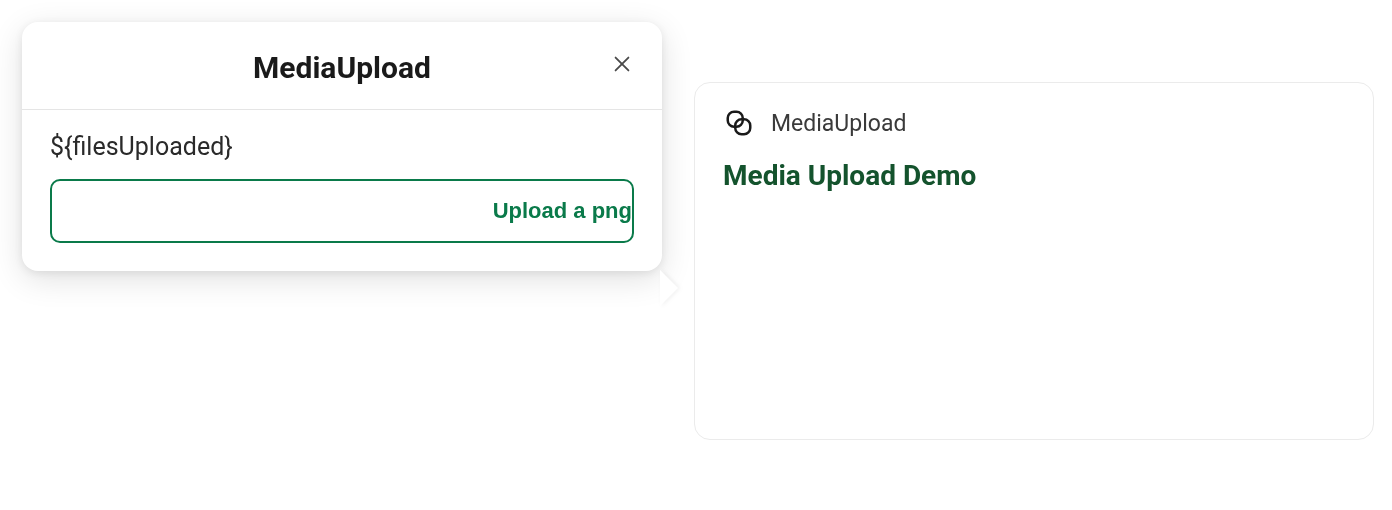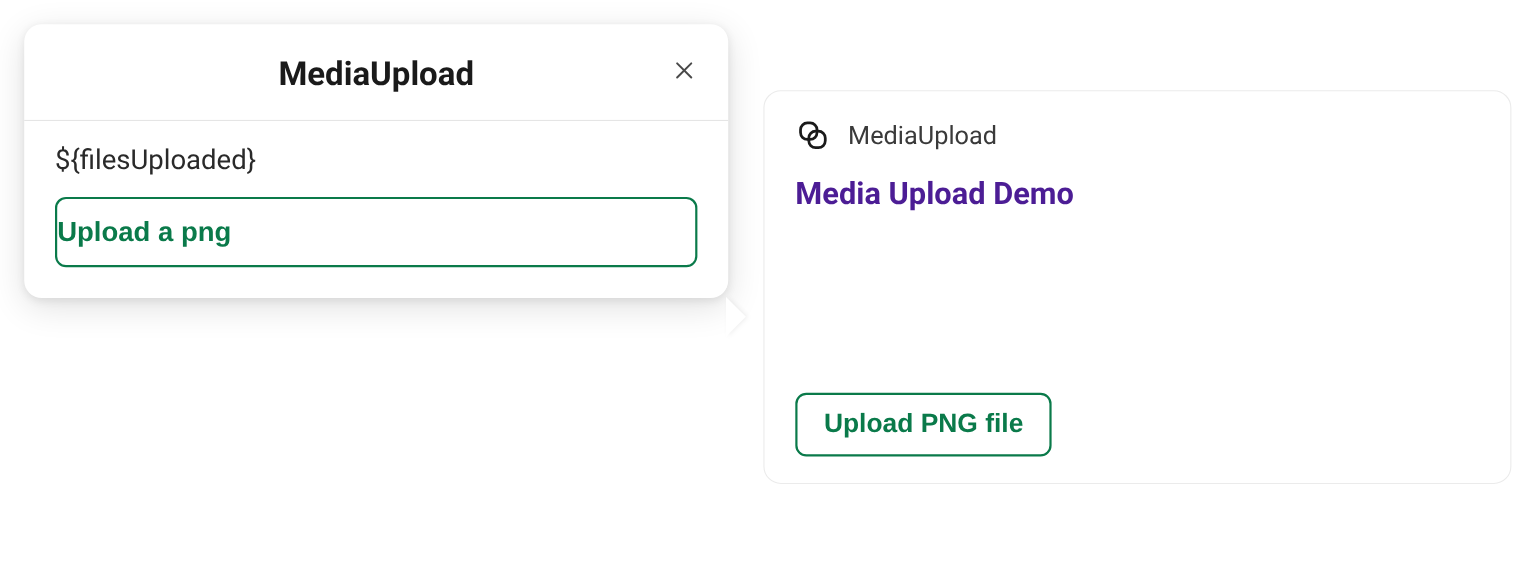--- a/index.html
+++ b/index.html
@@ -61,27 +61,27 @@
     }
     .files-uploaded-text {
       font-size: 25px;
       font-weight: 400;
       color: #2a2a2a;
       margin-bottom: 18px;
     }
     .action-btn {
       display: flex;
       align-items: center;
-      justify-content: flex-start;
+      justify-content: flex-end;
       width: 100%;
       height: 64px;
       border: 2px solid #0a7a4a;
       background: #ffffff;
       color: #0a7a4a;
-      font-size: 25px;
+      font-size: 22px;
       font-weight: 600;
       border-radius: 10px;
       cursor: pointer;
       margin-bottom: 16px;
     }
     .action-btn:last-child {
       margin-bottom: 0;
     }
     .popover-arrow {
       position: absolute;
@@ -127,21 +127,21 @@
       height: 30px;
     }
     .card-subtitle {
       font-size: 23px;
       font-weight: 400;
       color: #3a3a3a;
     }
     .card-title {
       font-size: 28px;
       font-weight: 700;
-      color: #4c1d95;
+      color: #14532d;
       margin-bottom: auto;
     }
     .card-footer {
       display: flex;
     }
     .card-btn {
       display: inline-flex;
       align-items: center;
       justify-content: center;
       height: 58px;
@@ -183,18 +183,13 @@
   <div class="card-header-row">
     <span class="card-icon">
       <svg viewBox="0 0 24 24" fill="none" stroke="currentColor" stroke-width="2" stroke-linecap="round" stroke-linejoin="round">
         <rect x="3" y="3" width="12" height="12" rx="5"></rect>
         <rect x="9" y="9" width="12" height="12" rx="5"></rect>
       </svg>
     </span>
     <div class="card-subtitle">MediaUpload</div>
   </div>
   <div class="card-title">Media Upload Demo</div>
-  <div class="card-footer">
-    <button class="card-btn">
-      <span>Upload PNG file</span>
-    </button>
-  </div>
 </div>
 
 </body></html>

